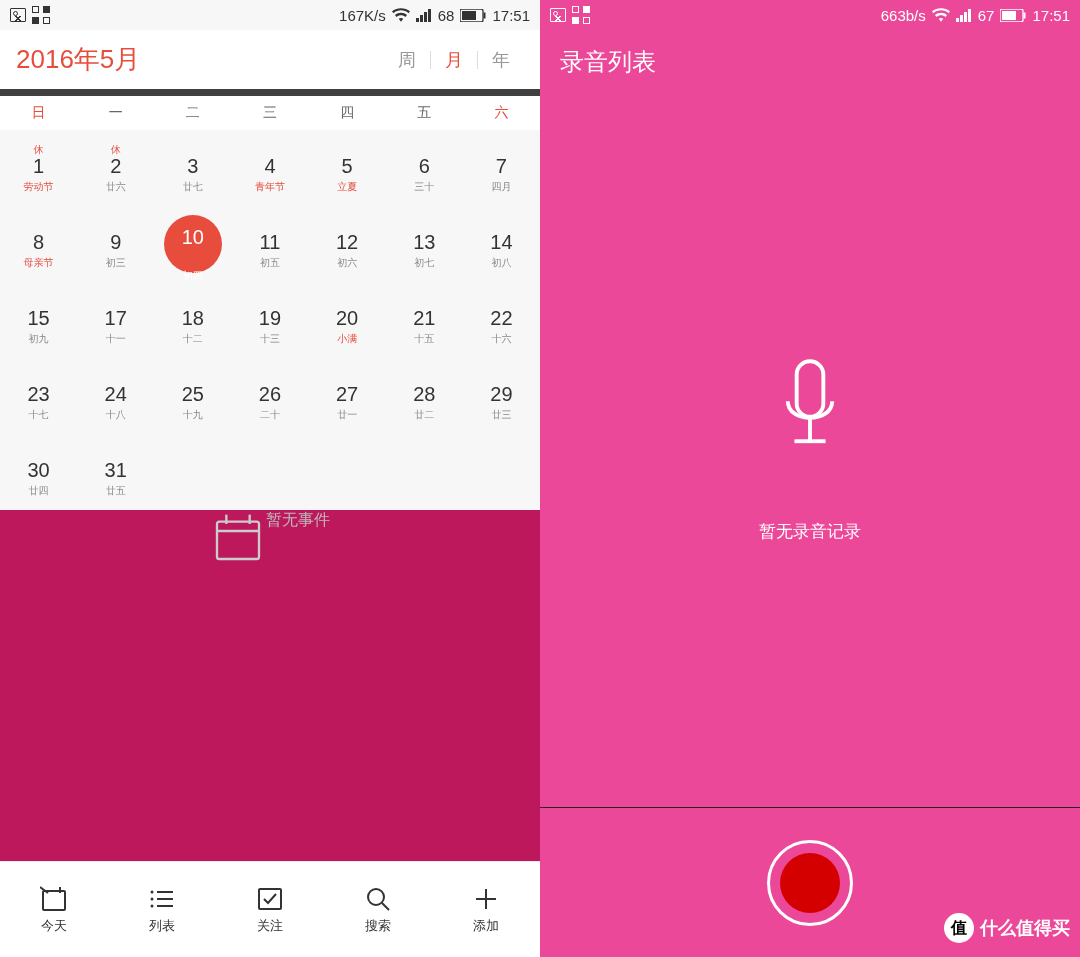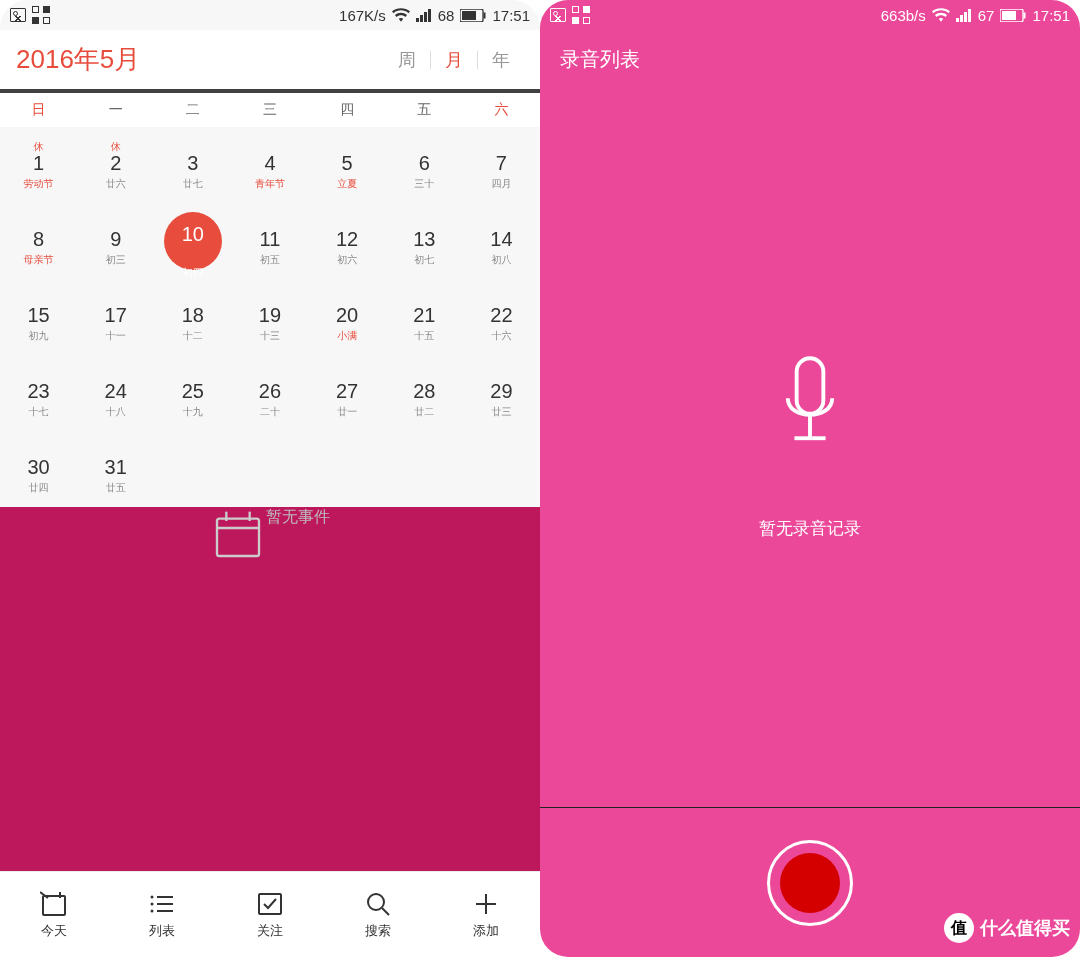--- a/index.html
+++ b/index.html
@@ -4,21 +4,21 @@
 <style>
   * { box-sizing: border-box; margin: 0; padding: 0; }
   body {
     width: 1080px;
     height: 957px;
     display: flex;
     font-family: -apple-system, "Helvetica Neue", Arial, sans-serif;
     background: #fff;
     overflow: hidden;
   }
-  .phone { width: 540px; height: 957px; display: flex; flex-direction: column; position: relative; border-radius: 28px; }
+  .phone { width: 540px; height: 957px; display: flex; flex-direction: column; position: relative; }
   .left { background: #f7f7f7; }
   .right { background: #ec4899; color: #fff; }
 
   
   .status { height: 30px; display: flex; align-items: center; justify-content: space-between; padding: 0 10px; font-size: 15px; }
   .status-left { display: flex; gap: 6px; align-items: center; }
   .status-right { display: flex; gap: 6px; align-items: center; }
   .left .status { color: #333; }
   .right .status { color: #fff; }
   .ico { display: inline-flex; }
@@ -26,21 +26,21 @@
   .squares span { position: absolute; width: 7px; height: 7px; border: 1.5px solid currentColor; }
   .squares .a { top: 0; left: 0; }
   .squares .b { top: 0; right: 0; background: currentColor; }
   .squares .c { bottom: 0; left: 0; background: currentColor; }
   .squares .d { bottom: 0; right: 0; }
   .pic-ico { width: 16px; height: 14px; border: 1.5px solid currentColor; position: relative; border-radius: 1px; }
   .pic-ico::before { content:""; position:absolute; width:3px; height:3px; border:1px solid currentColor; border-radius:50%; top:2px; left:2px;}
   .pic-ico::after { content:""; position:absolute; bottom:0; left:2px; right:2px; height:5px; background:linear-gradient(45deg,transparent 45%,currentColor 45%,currentColor 55%,transparent 55%),linear-gradient(-45deg,transparent 45%,currentColor 45%,currentColor 55%,transparent 55%);}
 
   
-  .cal-header { background: #fff; padding: 12px 16px; display: flex; justify-content: space-between; align-items: center; border-bottom: 4px solid #404040; }
+  .cal-header { background: #fff; padding: 12px 16px; display: flex; justify-content: space-between; align-items: center; border-bottom: 7px solid #404040; }
   .cal-title { color: #e74c3c; font-size: 26px; font-weight: 400; }
   .view-toggle { display: flex; align-items: center; color: #999; font-size: 18px; }
   .view-toggle span { padding: 0 14px; cursor: pointer; }
   .view-toggle .active { color: #e74c3c; }
   .view-toggle .sep { width:1px; height:18px; background:#ddd; padding:0; }
 
   
   .weekdays { display: grid; grid-template-columns: repeat(7, 1fr); background: #fff; padding: 8px 0; font-size: 14px; text-align: center; color: #666; }
   .weekdays .sun, .weekdays .sat { color: #e74c3c; }
 
@@ -53,26 +53,26 @@
   .cal-cell .sub.red { color: #e74c3c; }
   .cal-cell.today .circle { position: absolute; width: 58px; height: 58px; background: #e74c3c; border-radius: 50%; }
   .cal-cell.today .num, .cal-cell.today .sub { position: relative; color: #fff; margin-top: 20px; }
 
   
   .events-empty { flex: 1; background: #be185d; display: flex; flex-direction: row; align-items: flex-start; justify-content: center; color: #ccc; }
   .cal-empty-icon { width: 56px; height: 56px; margin-bottom: 12px; }
   .events-empty-text { font-size: 16px; color: #bbb; }
 
   
-  .bottom-nav { height: 86px; background: #fff; border-top: 1px solid #eee; display: grid; grid-template-columns: repeat(5, 1fr); }
+  .bottom-nav { height: 96px; background: #fff; border-top: 1px solid #eee; display: grid; grid-template-columns: repeat(5, 1fr); }
   .nav-item { display: flex; flex-direction: column; align-items: center; justify-content: center; gap: 4px; font-size: 13px; color: #333; cursor: pointer; }
   .nav-icon { width: 28px; height: 28px; }
 
   
-  .rec-title { font-size: 20px; padding: 16px 20px; font-family: Liberation Mono, monospace; }
+  .rec-title { font-size: 24px; padding: 16px 20px; font-family: Liberation Mono, monospace; }
   .rec-body { flex: 1; display: flex; flex-direction: column; align-items: center; justify-content: center; gap: 43px; }
   .mic-icon { width: 80px; height: 100px; margin-bottom: 18px; }
   .rec-empty-text { font-size: 17px; }
   .rec-bottom { height: 150px; border-top: 1px solid #222; display: flex; align-items: center; justify-content: center; position: relative; }
   .rec-btn { width: 86px; height: 86px; border-radius: 50%; border: 3px solid #fff; display: flex; align-items: center; justify-content: center; cursor: pointer; }
   .rec-btn-inner { width: 60px; height: 60px; background: #d40000; border-radius: 50%; }
   .watermark { position: absolute; right: 10px; bottom: 14px; display: flex; align-items: center; gap: 6px; font-size: 18px; font-weight: bold; }
   .watermark-badge { width: 30px; height: 30px; background: #fff; color: #000; border-radius: 50%; display: flex; align-items: center; justify-content: center; font-size: 16px; }
 </style>
 </head>

